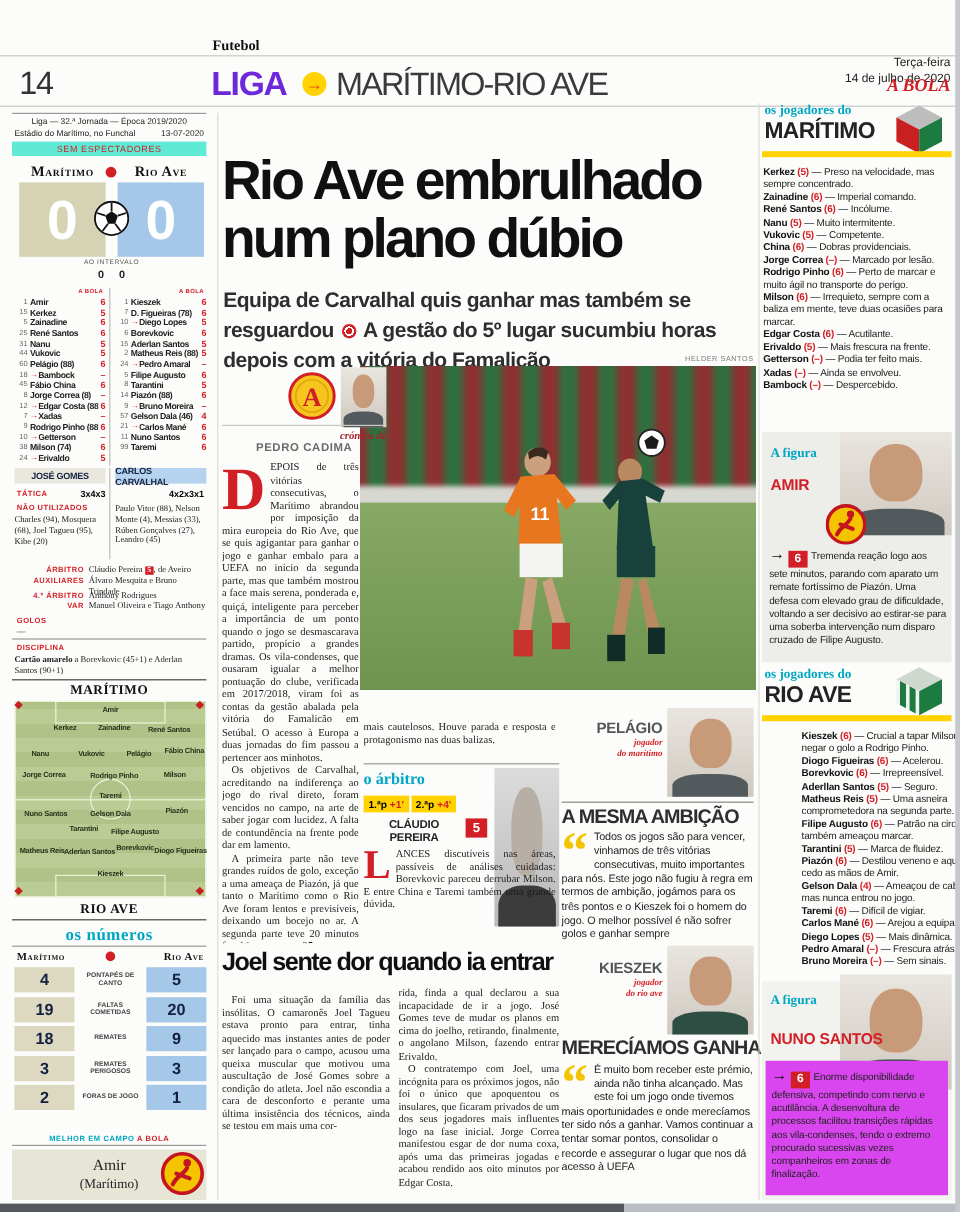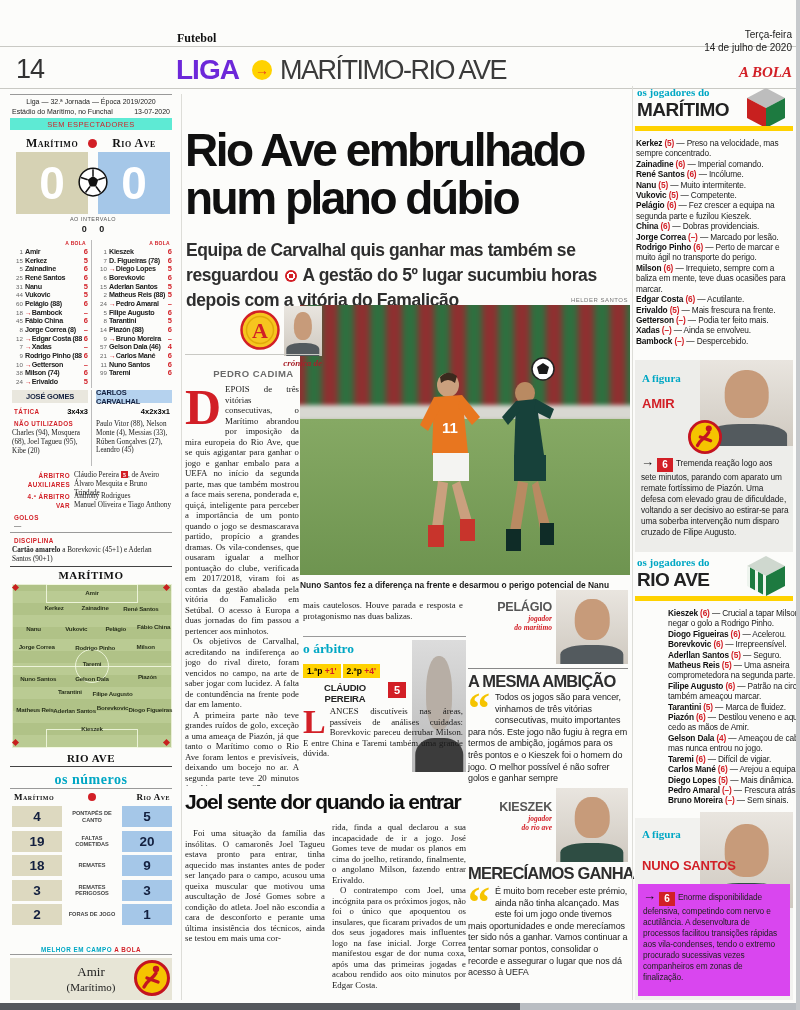--- a/index.html
+++ b/index.html
@@ -117,21 +117,21 @@
 
 <div class="page">
 
   <div class="hr" style="left:0;top:46px;width:800px"></div>
   <div class="hr" style="left:0;top:88px;width:800px"></div>
   <div class="abs pagenum" style="left:16px;top:54px">14</div>
   <div class="abs kicker" style="left:177px;top:31px">Futebol</div>
   <div class="abs liga" style="left:176px;top:54px">LIGA</div>
   <span class="abs ligarrow" style="left:252px;top:60px">→</span>
   <div class="abs matchtitle" style="left:280px;top:55px">MARÍTIMO-RIO AVE</div>
-  <div class="abs dateline" style="right:8px;top:28px;width:140px">
+  <div class="abs dateline" style="right:8px;top:46px;width:140px">
     <span>Terça-feira</span><br>
     <span>14 de julho de 2020</span>
   </div>
   <div class="abs brand" style="right:8px;top:64px">A BOLA</div>
 
   <div class="hr" style="left:10px;top:94px;width:162px;background:#999"></div>
   <div class="abs tiny" style="left:10px;top:98px;width:162px;text-align:center">Liga — 32.ª Jornada — Época 2019/2020</div>
   <div class="abs tiny" style="left:12px;top:108px">Estádio do Marítimo, no Funchal</div>
   <div class="abs tiny" style="right:630px;top:108px">13-07-2020</div>
   <div class="nofans" style="left:10px;top:118px;width:162px;height:12px">SEM ESPECTADORES</div>
@@ -508,21 +508,20 @@
       <path d="M216 96 L236 94 L244 150 L214 152 Z" fill="#17413a"></path>
       <path d="M236 94 L254 104 L250 114 L234 106 Z" fill="#17413a"></path>
       <path d="M216 96 L202 112 L208 120 L220 106 Z" fill="#17413a"></path>
       <rect x="214" y="150" width="32" height="26" fill="#17413a"></rect>
       <path d="M218 176 L210 226 L220 228 L228 178 Z" fill="#b98a62"></path>
       <path d="M238 176 L250 220 L240 224 L232 180 Z" fill="#b98a62"></path>
       <rect x="206" y="224" width="15" height="22" fill="#0f2c27"></rect>
       <rect x="240" y="218" width="14" height="22" fill="#0f2c27"></rect>
     </svg>
   </div>
-  <div class="abs caption" style="left:300px;top:580px;width:330px">Nuno Santos fez a diferença na frente e desarmou o perigo potencial de Nanu</div>
 
   <svg class="abs" style="left:240px;top:310px" width="40" height="40" viewBox="0 0 40 40">
     <circle cx="20" cy="20" r="18.5" fill="#f6c51f" stroke="#d21f26" stroke-width="2.5"></circle>
     <circle cx="20" cy="20" r="13.5" fill="none" stroke="#e0a90a" stroke-width="1.5"></circle>
     <text x="20" y="28" font-size="22" font-weight="bold" fill="#d21f26" text-anchor="middle" font-family="Liberation Serif, serif">A</text>
   </svg>
   <div class="face" style="left:284px;top:306px;width:38px;height:50px"></div>
   <div class="abs byline1" style="left:185px;top:358px;width:137px;text-align:right">crónica de</div>
   <div class="abs byline2" style="left:185px;top:368px;width:137px;text-align:center">PEDRO CADIMA</div>
   <div class="hr" style="left:185px;top:354px;width:137px"></div>
@@ -594,21 +593,20 @@
     <polygon points="41,12 22,22 22,42 41,32" fill="#1d7a40"></polygon>
   </svg>
   <div class="ybar" style="left:635px;top:126px;width:158px"></div>
   <div class="abs rlist" style="left:636px;top:138px;width:157px">
 
   <div><b class="rname">Kerkez</b> <b class="rrate">(5)</b> <span>— Preso na velocidade, mas sempre concentrado.</span></div>
       <div><b class="rname">Zainadine</b> <b class="rrate">(6)</b> <span>— Imperial comando.</span></div>
       <div><b class="rname">René Santos</b> <b class="rrate">(6)</b> <span>— Incólume.</span></div>
       <div><b class="rname">Nanu</b> <b class="rrate">(5)</b> <span>— Muito intermitente.</span></div>
       <div><b class="rname">Vukovic</b> <b class="rrate">(5)</b> <span>— Competente.</span></div>
-      <div><b class="rname">Pelágio</b> <b class="rrate">(6)</b> <span>— Fez crescer a equipa na segunda parte e fuzilou Kieszek.</span></div>
       <div><b class="rname">China</b> <b class="rrate">(6)</b> <span>— Dobras providenciais.</span></div>
       <div><b class="rname">Jorge Correa</b> <b class="rrate">(–)</b> <span>— Marcado por lesão.</span></div>
       <div><b class="rname">Rodrigo Pinho</b> <b class="rrate">(6)</b> <span>— Perto de marcar e muito ágil no transporte do perigo.</span></div>
       <div><b class="rname">Milson</b> <b class="rrate">(6)</b> <span>— Irrequieto, sempre com a baliza em mente, teve duas ocasiões para marcar.</span></div>
       <div><b class="rname">Edgar Costa</b> <b class="rrate">(6)</b> <span>— Acutilante.</span></div>
       <div><b class="rname">Erivaldo</b> <b class="rrate">(5)</b> <span>— Mais frescura na frente.</span></div>
       <div><b class="rname">Getterson</b> <b class="rrate">(–)</b> <span>— Podia ter feito mais.</span></div>
       <div><b class="rname">Xadas</b> <b class="rrate">(–)</b> <span>— Ainda se envolveu.</span></div>
       <div><b class="rname">Bambock</b> <b class="rrate">(–)</b> <span>— Despercebido.</span></div>
     </div>

